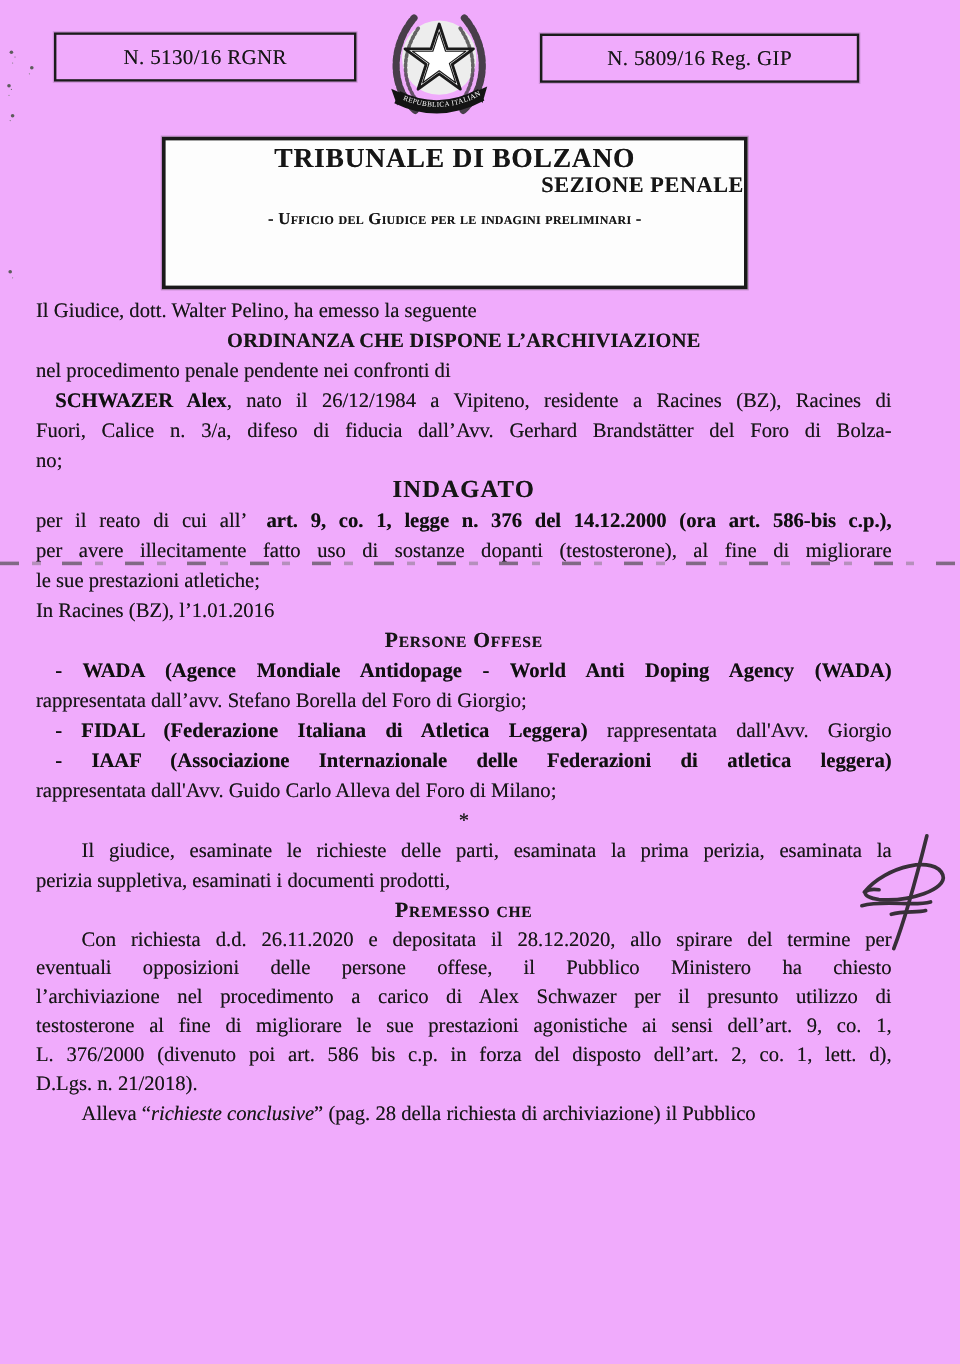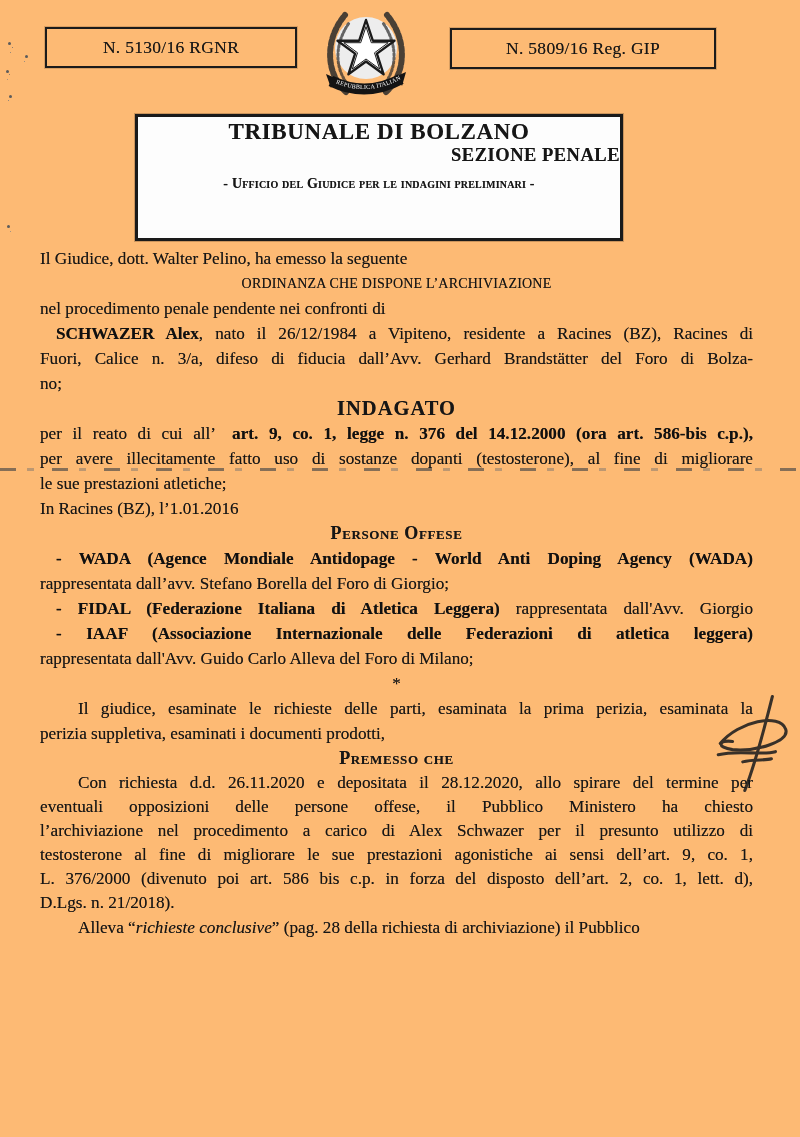--- a/index.html
+++ b/index.html
@@ -1,19 +1,19 @@
 <!DOCTYPE html>
 <html><head>
 <meta charset="utf-8">
 <title>Scanned court order page</title>
 <style>
   html,body { margin:0; padding:0; background:#e9e9e9; }
   .page {
     position:relative; width:800px; height:1137px; margin:0 auto;
-    background:#fdba74; overflow:hidden;
+    background:#f0abfc; overflow:hidden;
     font-family:"Liberation Serif", serif; color:#161616;
     text-shadow:0 0 .45px rgba(20,20,20,.55);
   }
   
   .case-box {
     position:absolute; border:2px solid #1b1b1b;
     display:flex; align-items:center; justify-content:center;
     font-size:17.5px; letter-spacing:.3px; box-shadow:0 0 0 1px rgba(0,0,0,.15);
   }
   .case-box.left  { left:45px;  top:27px; width:248px; height:37px; }
@@ -26,28 +26,28 @@
   .header-box {
     position:absolute; left:135px; top:114px; width:482px; height:121px;
     border:3px solid #1a1a1a; box-shadow:0 0 0 1px rgba(0,0,0,.2);
     text-align:center; background:#fdfdfd;
   }
   .court-title   { margin-top:2px; font-size:23px;  font-weight:bold; letter-spacing:.6px; }
   .court-section { margin-top:0; font-size:18.5px;font-weight:bold; letter-spacing:.5px;text-align:right; }
   .court-office  { margin-top:10px; font-size:14px;font-weight:bold; font-variant:small-caps; letter-spacing:.2px; }
 
   
-  .content { position:absolute; left:40px; top:246px; width:713px; font-size:17.2px; line-height:25px; }
+  .content { position:absolute; left:30px; top:246px; width:713px; font-size:17.2px; line-height:25px; }
   .content div { margin:0; }
   .jline { text-align:justify; text-align-last:justify; }
   .lline { text-align:left; }
   .center { text-align:center; }
   .indent { text-indent:38px; }
   b { color:#101010;margin-left:16px; }
-  .order-title { font-weight:normal; font-size:14px; letter-spacing:.2px; }
+  .order-title { font-weight:bold; font-size:17px; letter-spacing:.2px; }
   .indagato    { font-weight:bold; font-size:20.5px; letter-spacing:1px; }
   .sc-heading  { font-variant:small-caps; font-weight:bold; font-size:18px; letter-spacing:.6px; }
   .premise { line-height:24px; }
 
   .mt8{margin-top:8px;} .mt9{margin-top:9px;} .mt10{margin-top:10px;} .mt11{margin-top:11px;}
   .mt12{margin-top:12px;} .mt14{margin-top:14px;} .mt16{margin-top:16px;}
   .mt20{margin-top:20px;}
 
   
   .fold-line {

